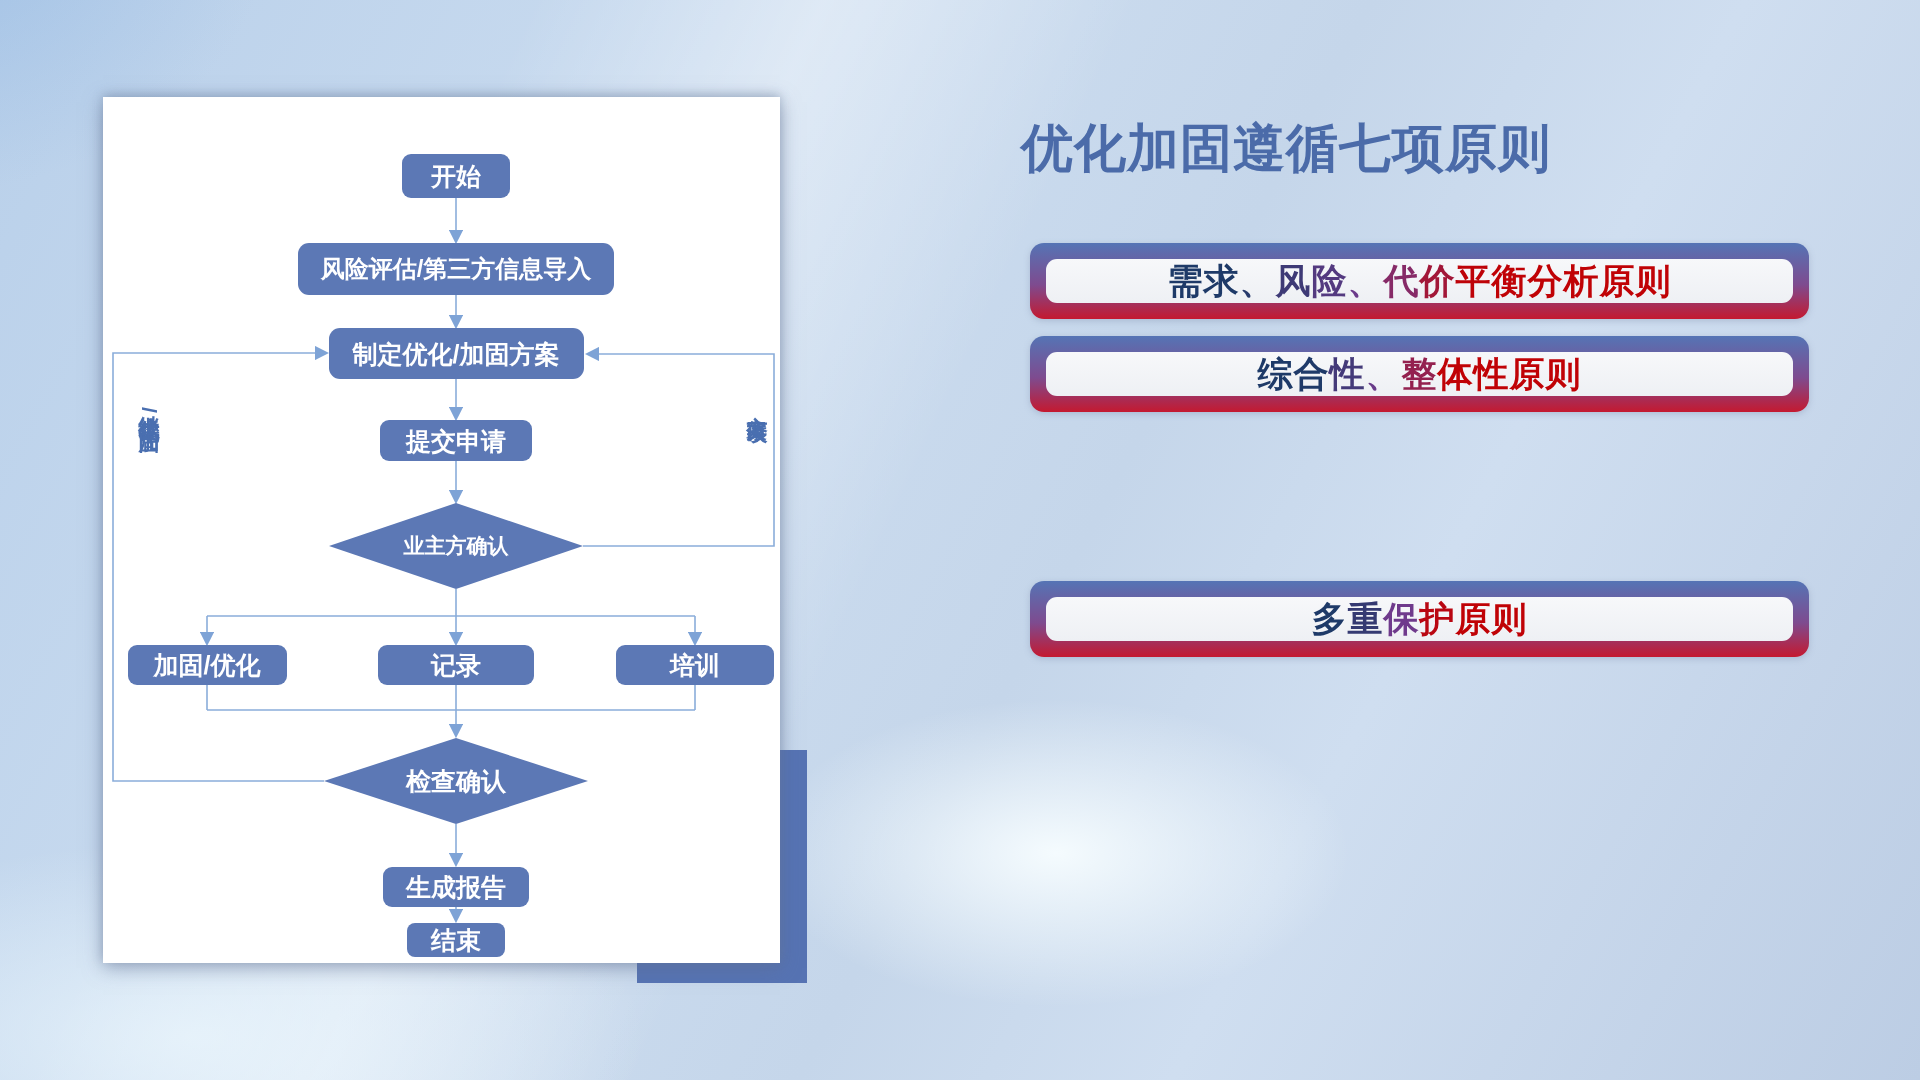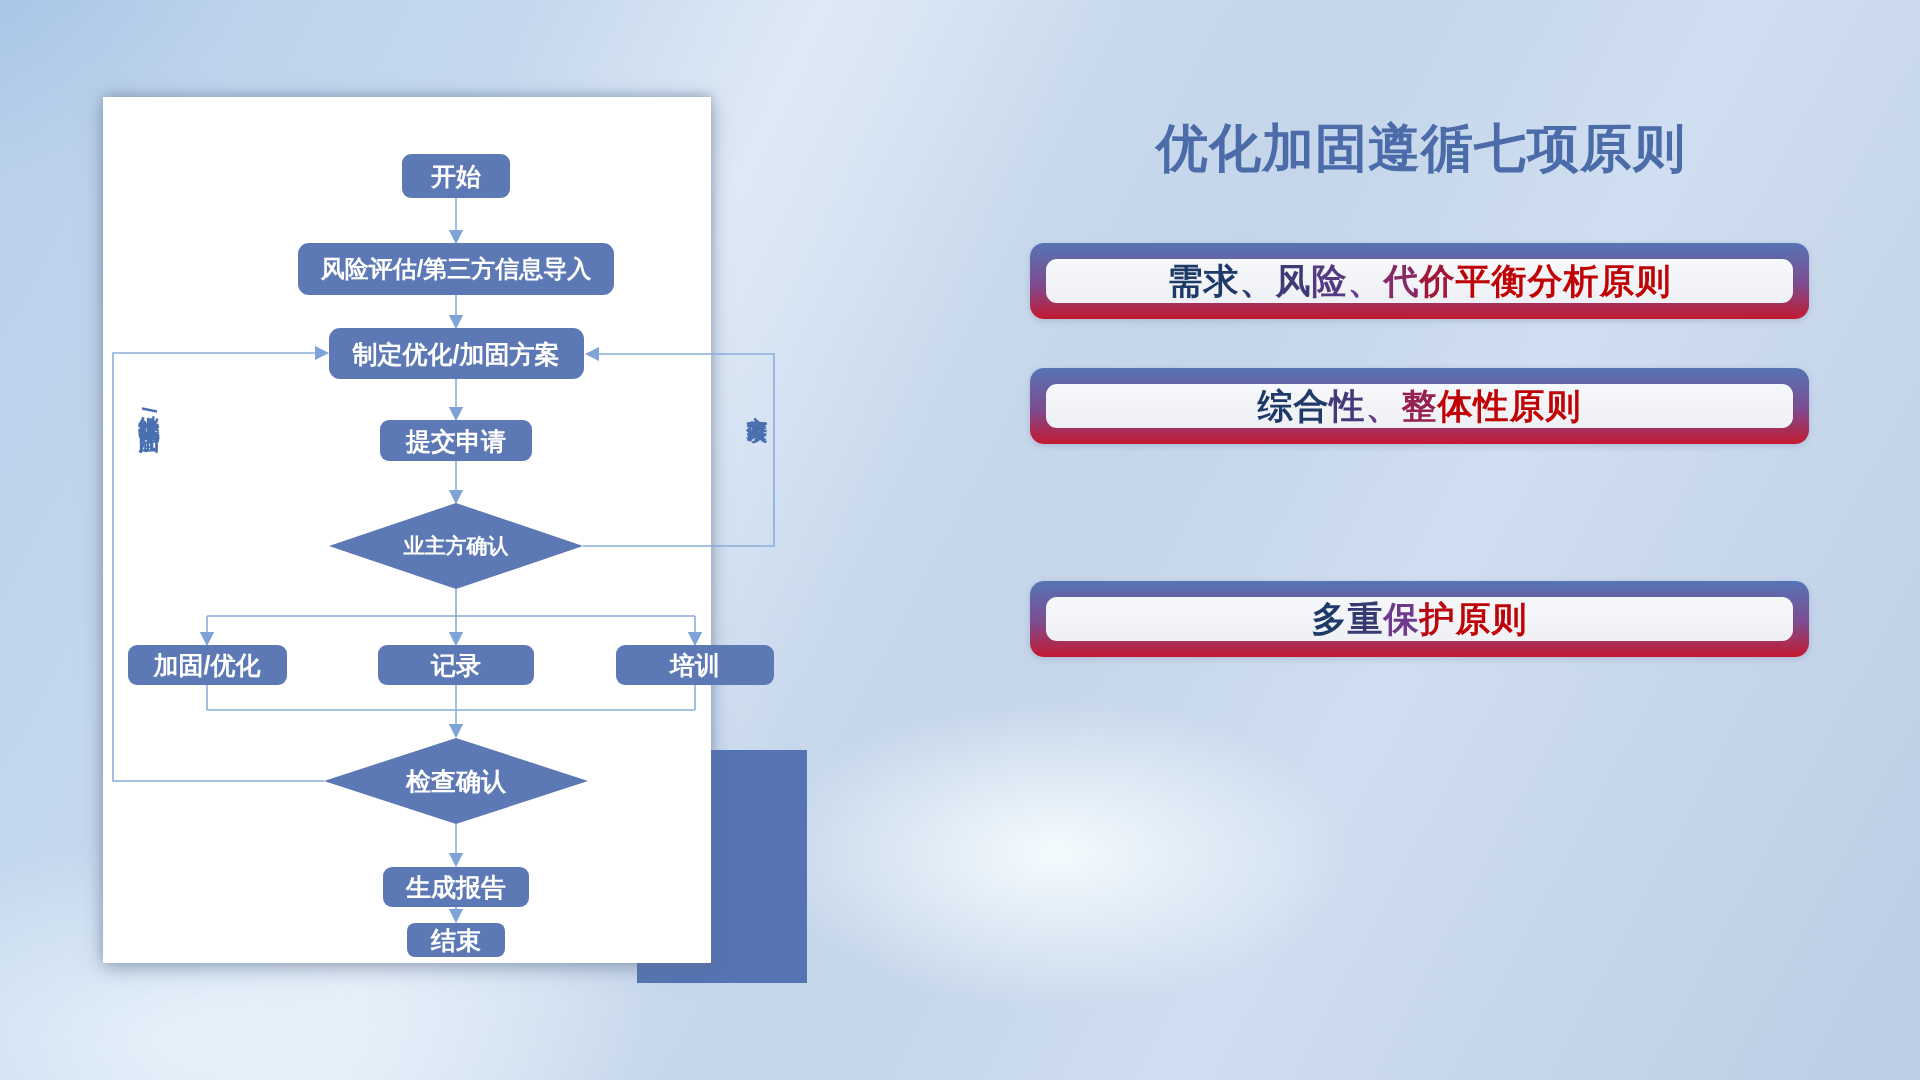--- a/index.html
+++ b/index.html
@@ -9,33 +9,33 @@
     background:
       radial-gradient(420px 220px at 55% 79%, rgba(247,253,255,.95), rgba(247,253,255,0) 70%),
       radial-gradient(650px 280px at 10% 96%, rgba(236,247,253,.75), rgba(236,247,253,0) 70%),
       radial-gradient(500px 400px at -4% -8%, rgba(140,180,225,.55), rgba(140,180,225,0) 70%),
       linear-gradient(115deg, rgba(255,255,255,0) 22%, rgba(255,255,255,.38) 34%, rgba(255,255,255,0) 47%),
       linear-gradient(118deg,#b9d0ea 0%,#ccddf0 35%,#c5d6ea 55%,#cfdef0 70%,#bccde4 100%);
   }
   .stage{position:absolute;inset:0;}
   .accent-rect{position:absolute;left:637px;top:750px;width:170px;height:233px;background:#5673b3;}
   .card{
-    position:absolute;left:103px;top:97px;width:608px;height:866px;background:#ffffff;
+    position:absolute;left:103px;top:97px;width:677px;height:866px;background:#ffffff;
     box-shadow:0 5px 18px rgba(95,112,145,.55), 0 -3px 9px rgba(110,128,158,.35);
   }
   .card svg{position:absolute;left:0;top:0;}
   svg text{font-family:"Liberation Sans","DejaVu Sans",sans-serif;font-weight:700;fill:#ffffff;}
   .vlabel{
     position:absolute;writing-mode:vertical-rl;
     font-size:21px;font-weight:700;color:#4a6fb0;letter-spacing:2px;line-height:1;
   }
   .vlabel.left{left:36px;top:302px;}
   .vlabel.right{left:644px;top:302px;}
   .title{
-    position:absolute;left:1021px;top:114px;width:800px;text-align:center;
+    position:absolute;left:1021px;top:114px;width:800px;
     font-size:52px;font-weight:700;color:#4b6ba9;letter-spacing:1px;
   }
   .p-box{
     position:absolute;left:1030px;width:779px;height:76px;box-sizing:border-box;
     padding:16px;border-radius:14px;
     background:linear-gradient(180deg,#5574b5 0%,#7e4b8f 55%,#c41930 100%);
     box-shadow:0 2px 6px rgba(120,135,165,.35);
   }
   .p-inner{
     width:100%;height:100%;box-sizing:border-box;border-radius:11px;
@@ -136,21 +136,21 @@
     <div class="vlabel right">方案修改</div>
   </div>
 
   <div class="title">优化加固遵循七项原则</div>
 
   <div class="p-box" style="top:243px">
     <div class="p-inner">
       <span class="grad-text"><span style="color: rgb(30, 58, 104);">需</span><span style="color: rgb(30, 58, 104);">求</span><span style="color: rgb(40, 58, 108);">、</span><span style="color: rgb(62, 58, 118);">风</span><span style="color: rgb(84, 58, 128);">险</span><span style="color: rgb(107, 58, 138);">、</span><span style="color: rgb(134, 42, 103);">代</span><span style="color: rgb(162, 23, 56);">价</span><span style="color: rgb(190, 3, 9);">平</span><span style="color: rgb(192, 2, 6);">衡</span><span style="color: rgb(192, 2, 6);">分</span><span style="color: rgb(192, 2, 6);">析</span><span style="color: rgb(192, 2, 6);">原</span><span style="color: rgb(192, 2, 6);">则</span></span>
     </div>
   </div>
-  <div class="p-box" style="top:368px">
+  <div class="p-box" style="top:336px">
     <div class="p-inner">
       <span class="grad-text"><span style="color: rgb(30, 58, 104);">综</span><span style="color: rgb(31, 58, 105);">合</span><span style="color: rgb(68, 58, 121);">性</span><span style="color: rgb(104, 58, 137);">、</span><span style="color: rgb(148, 33, 79);">整</span><span style="color: rgb(192, 2, 6);">体</span><span style="color: rgb(192, 2, 6);">性</span><span style="color: rgb(192, 2, 6);">原</span><span style="color: rgb(192, 2, 6);">则</span></span>
     </div>
   </div>
   <div class="p-box" style="top:581px">
     <div class="p-inner">
       <span class="grad-text"><span style="color: rgb(30, 58, 104);">多</span><span style="color: rgb(53, 58, 114);">重</span><span style="color: rgb(111, 58, 140);">保</span><span style="color: rgb(185, 7, 18);">护</span><span style="color: rgb(192, 2, 6);">原</span><span style="color: rgb(192, 2, 6);">则</span></span>
     </div>
   </div>
 

